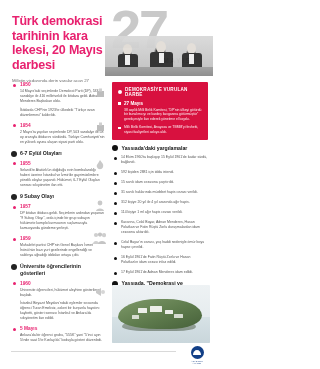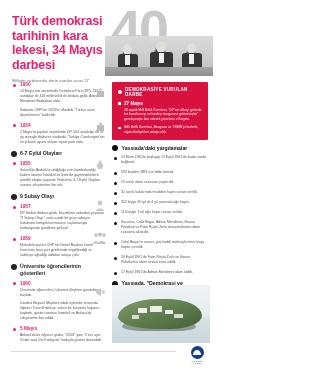--- a/index.html
+++ b/index.html
@@ -173,36 +173,36 @@
   }
   .logo-text{font-size:2.2px;color:#123f86;margin-top:1px;letter-spacing:.2px;}
 </style>
 </head>
 <body>
 
 <div class="page">
 
   <div class="hero">
     <div class="hero-art">
-      <div class="big27">40</div>
+      <div class="big27">27</div>
       <div class="mayis-lbl">MAYIS</div>
       <div class="photo">
         <div class="head h1"></div>
         <div class="head h2"></div>
         <div class="head h3"></div>
         <div class="torso t1"></div>
         <div class="torso t2"></div>
         <div class="torso t3"></div>
         <div class="shirt s1"></div>
         <div class="shirt s2"></div>
         <div class="shirt s3"></div>
       </div>
     </div>
     <div class="hero-text">
-      <h1 class="title">Türk demokrasi tarihinin kara lekesi, 34 Mayıs darbesi</h1>
+      <h1 class="title">Türk demokrasi tarihinin kara lekesi, 20 Mayıs darbesi</h1>
       <p class="subtitle">Milletin vicdanında derin yaralar açan 27 Mayıs 1960 darbesi, Türk demokrasi tarihine kara bir leke olarak geçti</p>
     </div>
   </div>
 
   <div class="cols">
 
     <div class="col col-left">
 
       <div class="entry">
         <span class="entry-bullet"></span>

